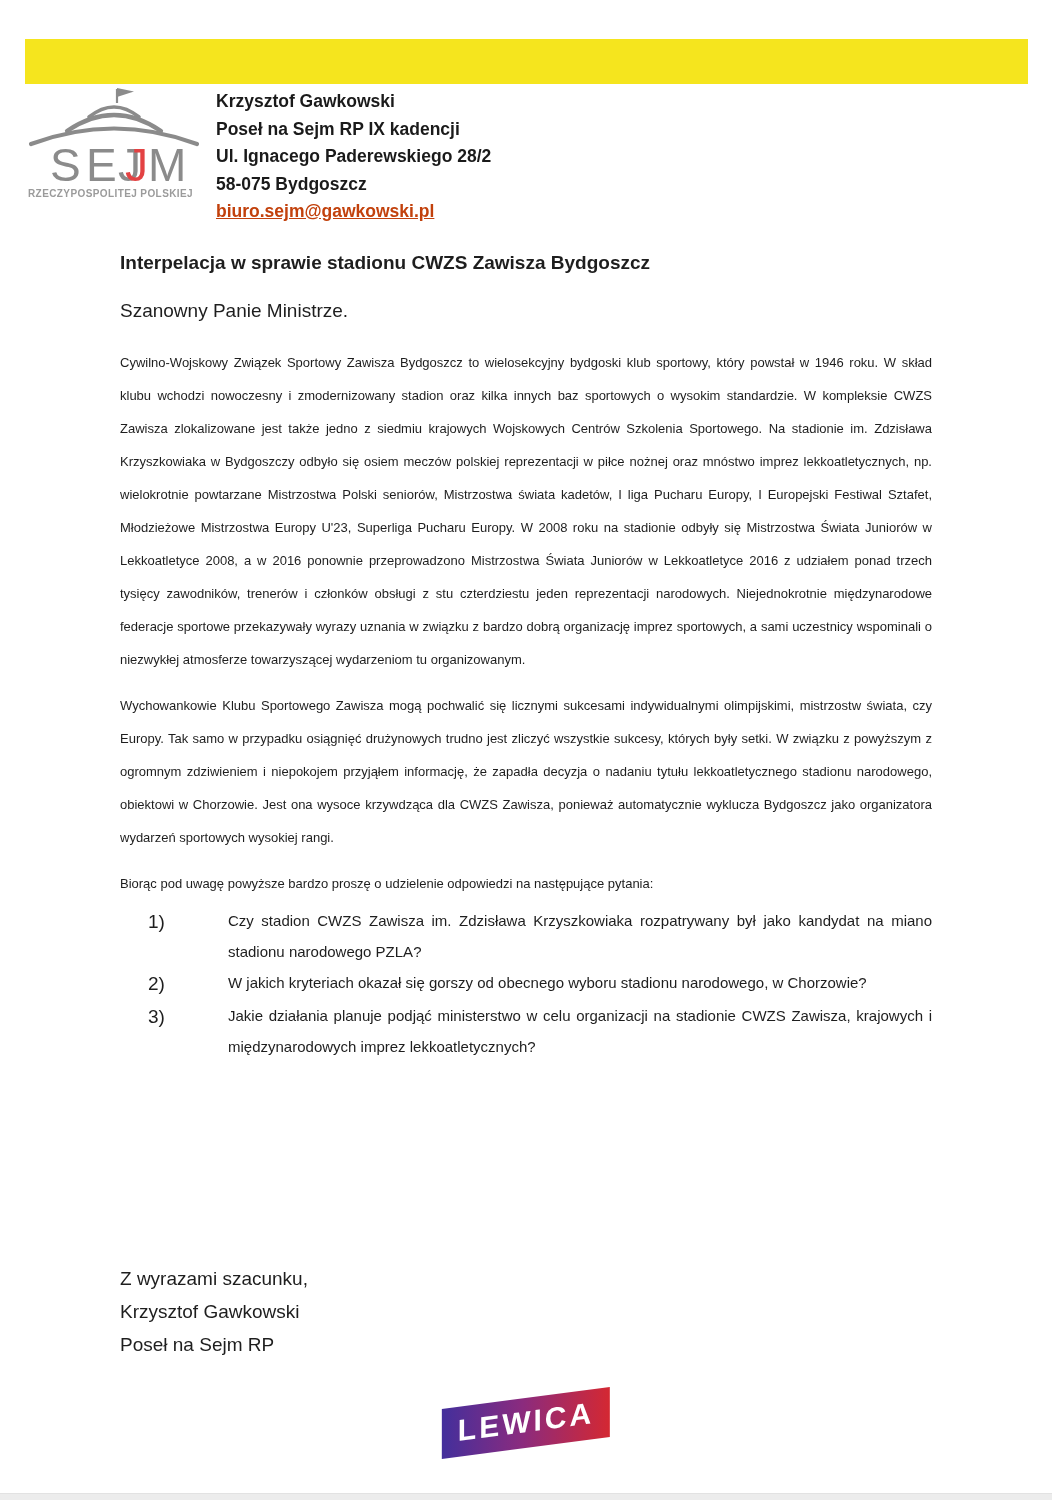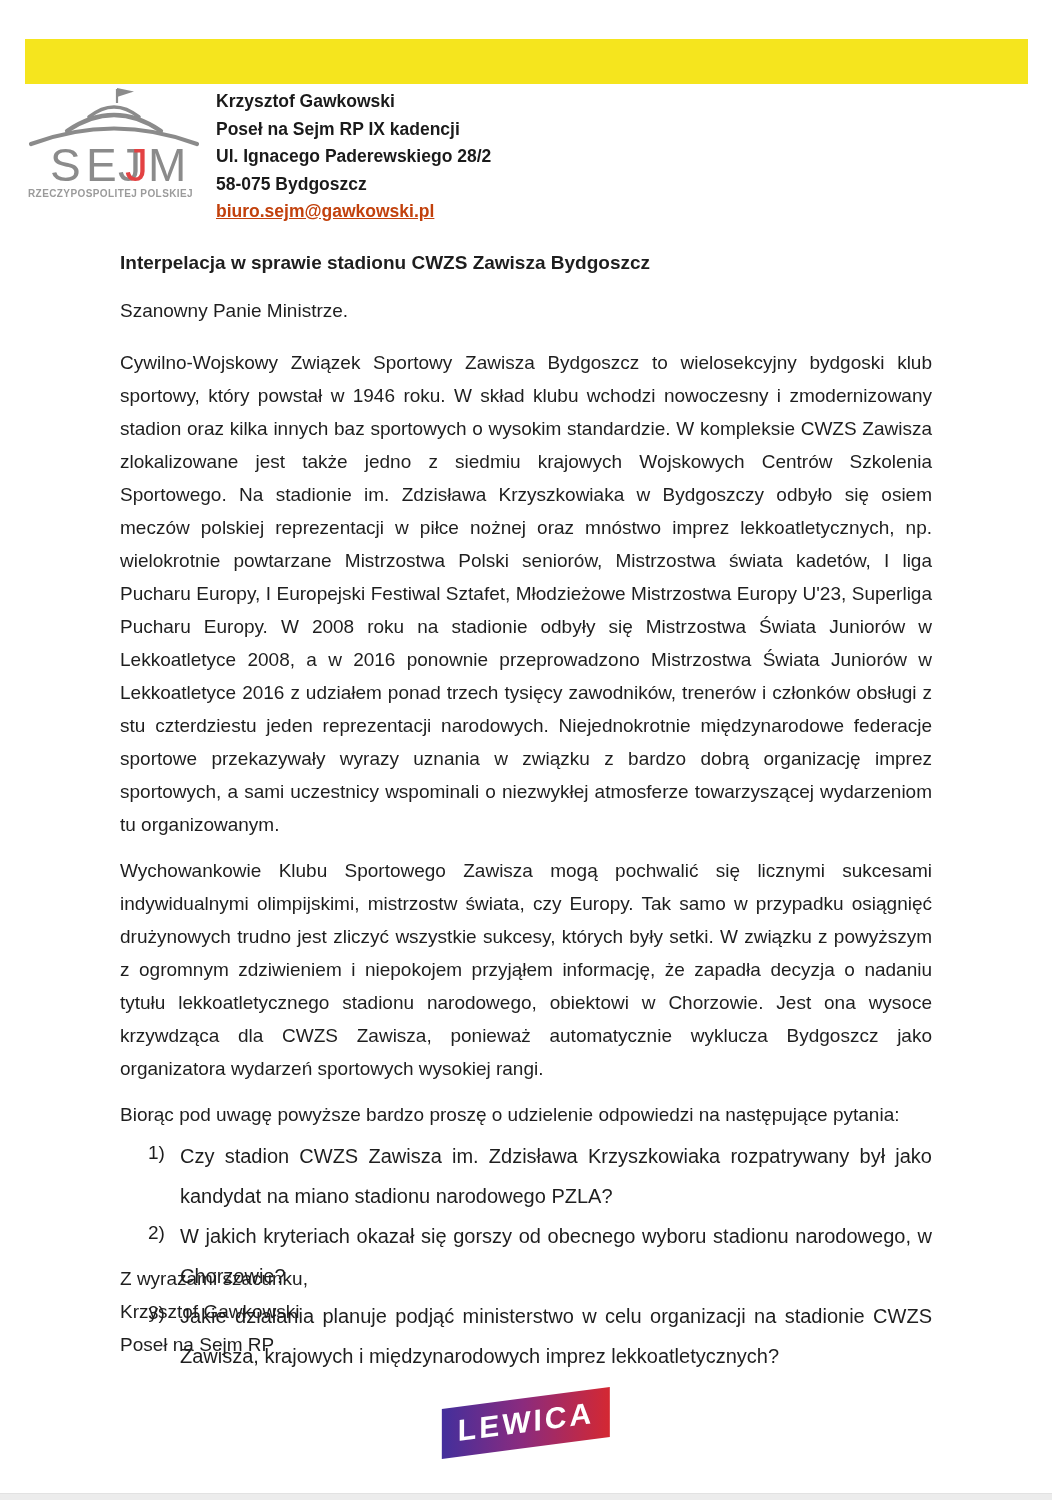--- a/index.html
+++ b/index.html
@@ -18,27 +18,27 @@
   .sender-block div {
     font-size:17.5px; font-weight:bold; line-height:27.5px; color:#1a1a1a;
     white-space:nowrap;
   }
   .sender-block .email { text-decoration:underline; color:#c2410c; }
   .content { position:absolute; left:120px; width:812px; top:252px; }
   .doc-title { font-size:19px; font-weight:bold; margin:0 0 26px 0; }
   .addressee { font-size:19px; margin:0 0 60px 0; }
   .salutation { font-size:19px; margin:0 0 24px 0; }
   .para {
-    font-size:19px; line-height:33px; text-align:justify; margin:0 0 13px 0;
+    font-size:13px; line-height:33px; text-align:justify; margin:0 0 13px 0;
   }
   .last-para { margin-bottom:5px; text-align:left; }
   .q-list { margin:0 0 0 28px; }
   .q-item { display:flex; }
   .q-num { flex:0 0 32px; font-size:19px; line-height:33px; }
-  .q-text { flex:1; font-size:20px; line-height:40px; text-align:justify; }
+  .q-text { flex:1; font-size:15px; line-height:31px; text-align:justify;margin-left:48px; }
   .closing { position:absolute; left:120px; top:1262px; }
   .closing div { font-size:19px; line-height:33px; }
   .lewica-logo {
     position:absolute; left:50%; top:1398px;
     transform:translateX(-50%) skewY(-7.5deg);
     background:linear-gradient(90deg, var(--lewica_purple,#432f9c) 0%,
                var(--lewica_mid,#8b2b7e) 48%, var(--lewica_red,#d42832) 100%);
     padding:7px 16px 9px 16px;
   }
   .lewica-logo span {

